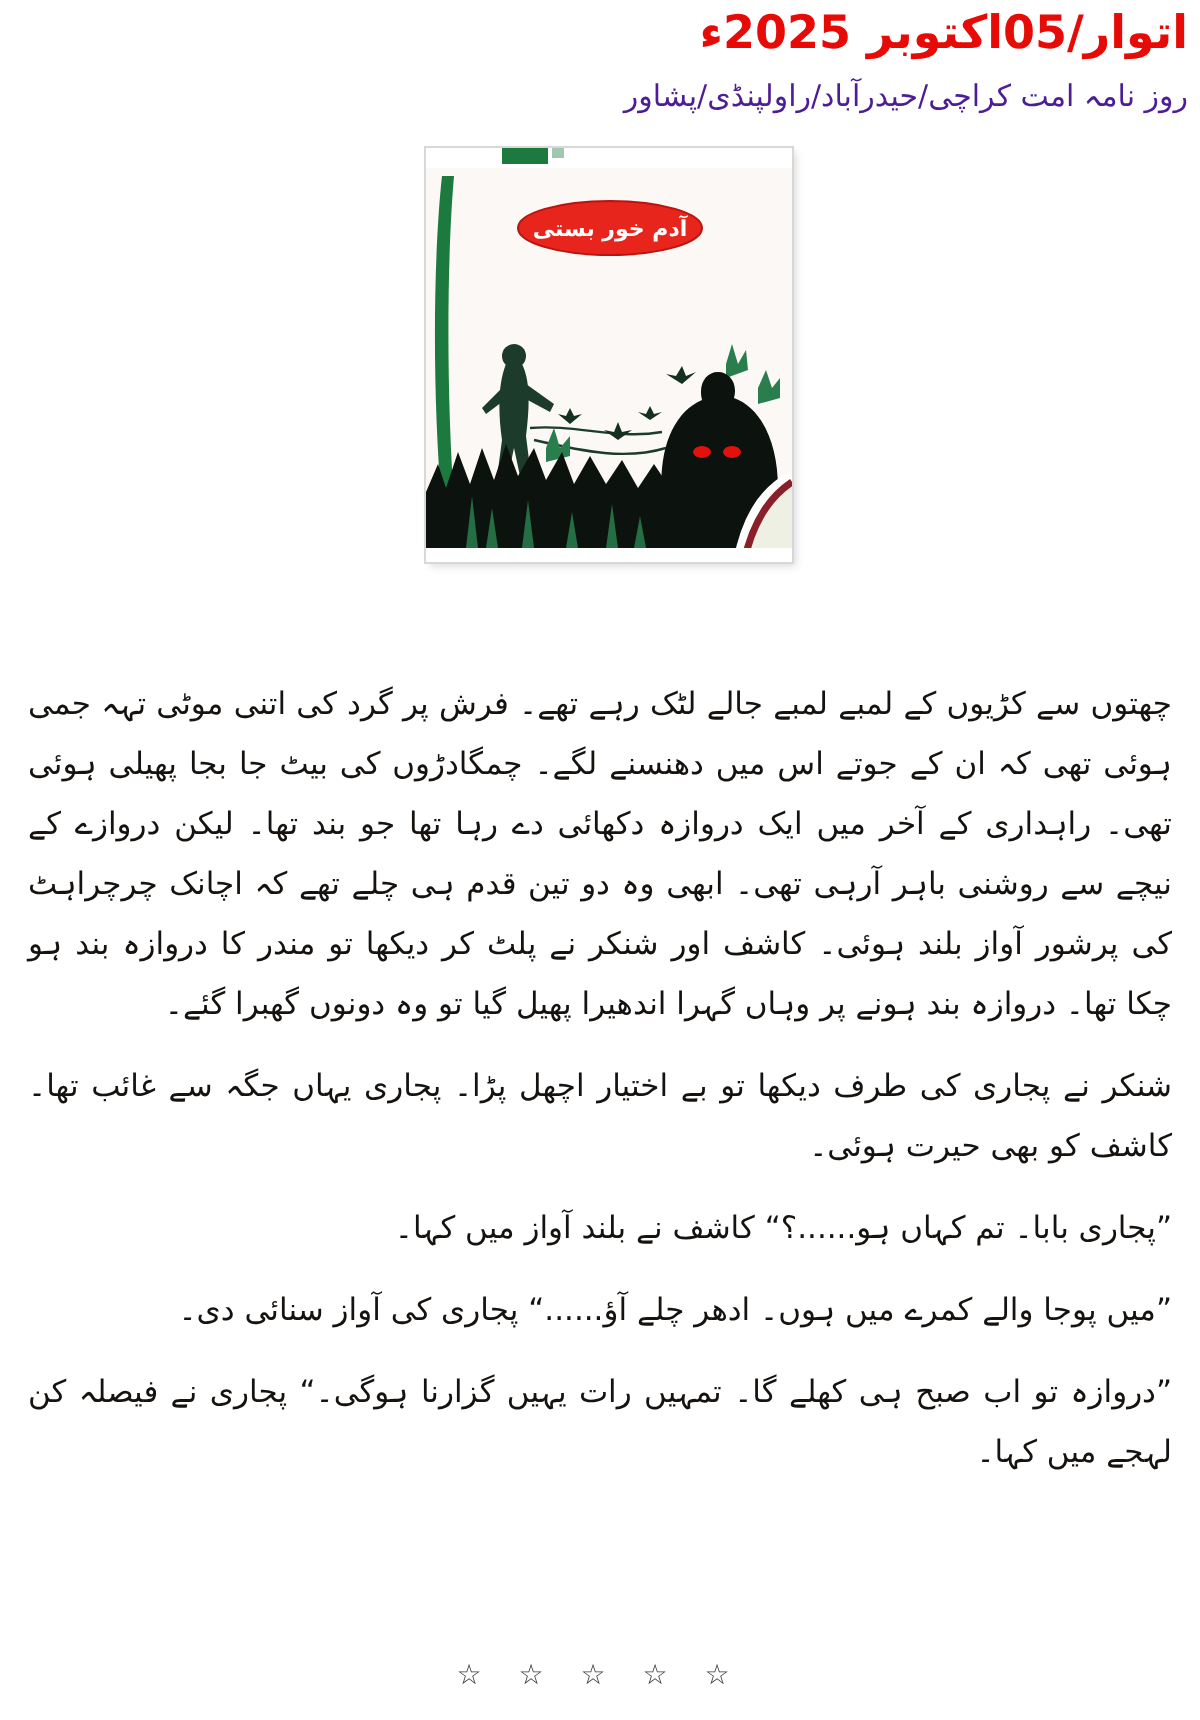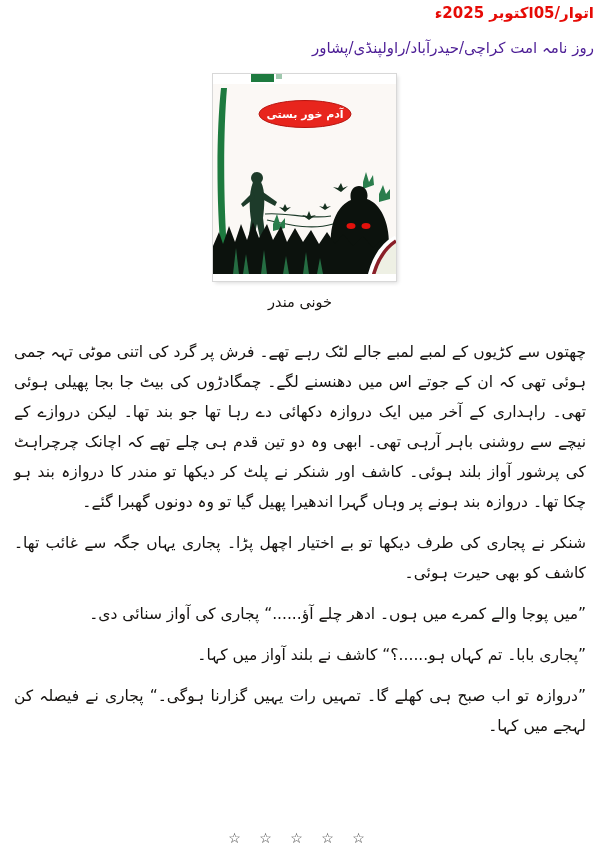--- a/index.html
+++ b/index.html
@@ -2,21 +2,21 @@
 <html lang="ur"><head>
 <meta charset="utf-8">
 <style>
   html,body{margin:0;padding:0;background:#ffffff;}
   .page{
     position:relative;width:600px;height:860px;background:#ffffff;overflow:hidden;
     font-family:"DejaVu Sans","Liberation Sans",sans-serif;color:#111;
   }
   .date-line{
     position:absolute;top:4px;right:6px;direction:rtl;
-    font-size:15px;font-weight:bold;color:#e60b06;letter-spacing:0.3px;
+    font-size:23px;font-weight:bold;color:#e60b06;letter-spacing:0.3px;
   }
   .edition-line{
     position:absolute;top:39px;right:6px;direction:rtl;
     font-size:15px;color:#4c1d95;
   }
   .cover{
     position:absolute;top:74px;left:213px;width:183px;height:207px;
     box-shadow:0 0 0 1px #d8d8d8,2px 2px 4px rgba(0,0,0,0.15);
     background:#fbf9f6;
   }
@@ -109,27 +109,26 @@
 
       <g>
         <ellipse cx="88" cy="210" rx="34" ry="9" fill="#ffffff"></ellipse>
         <ellipse cx="88" cy="211" rx="30" ry="7" fill="#e8251d"></ellipse>
       </g>
 
       <rect x="0" y="200" width="183" height="7" fill="#ffffff"></rect>
     </svg>
   </div>
 
-  <div class="story-title">خونی مندر</div>
 
   <div class="article">
     <p>چھتوں سے کڑیوں کے لمبے لمبے جالے لٹک رہے تھے۔ فرش پر گرد کی اتنی موٹی تہہ جمی ہوئی تھی کہ ان کے جوتے اس میں دھنسنے لگے۔ چمگادڑوں کی بیٹ جا بجا پھیلی ہوئی تھی۔ راہداری کے آخر میں ایک دروازہ دکھائی دے رہا تھا جو بند تھا۔ لیکن دروازے کے نیچے سے روشنی باہر آرہی تھی۔ ابھی وہ دو تین قدم ہی چلے تھے کہ اچانک چرچراہٹ کی پرشور آواز بلند ہوئی۔ کاشف اور شنکر نے پلٹ کر دیکھا تو مندر کا دروازہ بند ہو چکا تھا۔ دروازہ بند ہونے پر وہاں گہرا اندھیرا پھیل گیا تو وہ دونوں گھبرا گئے۔</p>
     <p>شنکر نے پجاری کی طرف دیکھا تو بے اختیار اچھل پڑا۔ پجاری یہاں جگہ سے غائب تھا۔ کاشف کو بھی حیرت ہوئی۔</p>
+    <p>”پجاری بابا۔ تم کہاں ہو......؟“ کاشف نے بلند آواز میں کہا۔</p>
     <p>”میں پوجا والے کمرے میں ہوں۔ ادھر چلے آؤ......“ پجاری کی آواز سنائی دی۔</p>
-    <p>”پجاری بابا۔ تم کہاں ہو......؟“ کاشف نے بلند آواز میں کہا۔</p>
     <p>”دروازہ تو اب صبح ہی کھلے گا۔ تمہیں رات یہیں گزارنا ہوگی۔“ پجاری نے فیصلہ کن لہجے میں کہا۔</p>
 
   </div>
 
   <div class="stars">
     <span>☆</span>
     <span>☆</span>
     <span>☆</span>
     <span>☆</span>
     <span>☆</span>

